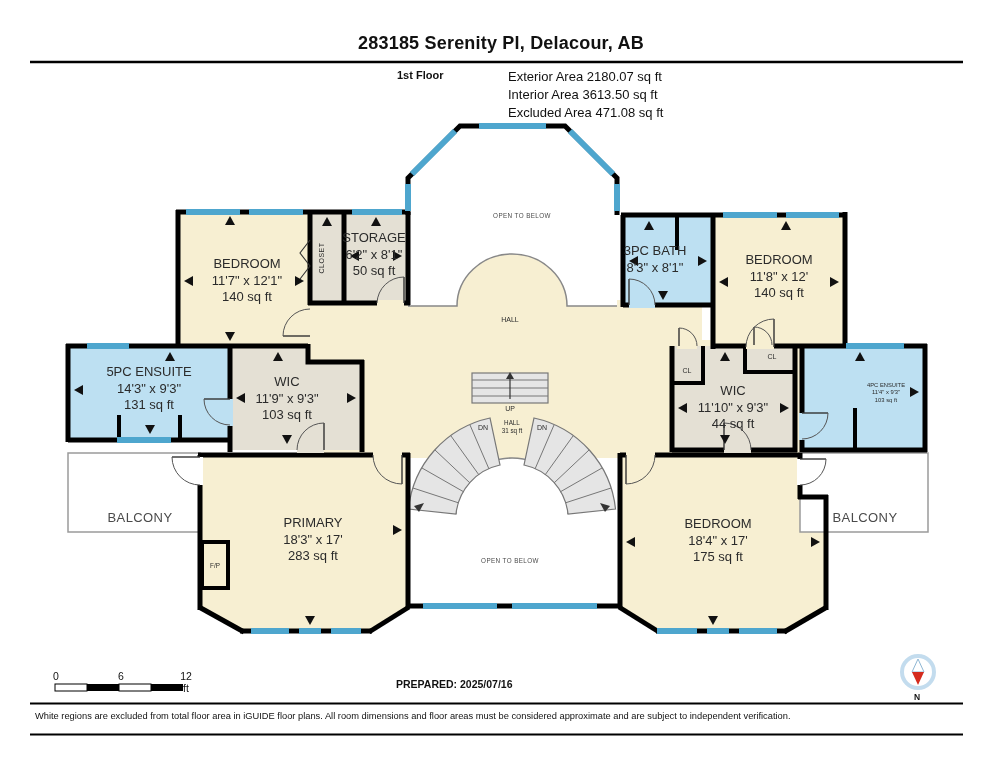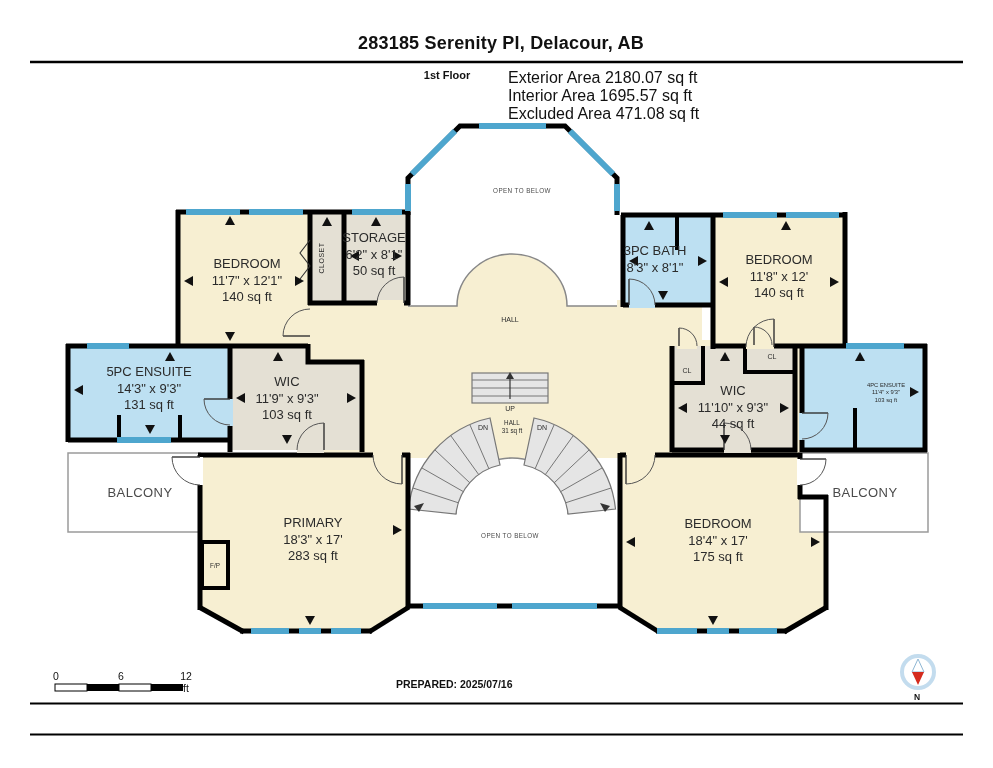--- a/index.html
+++ b/index.html
@@ -1,29 +1,29 @@
 <!DOCTYPE html>
 <html><head>
 <meta charset="utf-8">
 <style>
   html,body{margin:0;padding:0;background:#fff;}
   #page{position:relative;width:993px;height:768px;background:#fff;overflow:hidden;
         font-family:"Liberation Sans", sans-serif;color:#111;}
   svg{position:absolute;left:0;top:0;}
   .abs{position:absolute;}
   .title{left:0;right:15px;top:33px;text-align:center;font-size:18px;font-weight:bold;letter-spacing:.2px;margin-left:24px;}
-  .flabel{left:397px;top:69px;width:100px;text-align:center;font-weight:bold;font-size:11px;}
-  .aline{left:508px;font-size:16px;}
+  .flabel{left:397px;top:69px;width:100px;text-align:left;font-weight:bold;font-size:11px;}
+  .aline{left:508px;font-size:13px;}
   .lbl{position:absolute;transform:translate(-50%,-50%);text-align:center;
        font-size:13px;line-height:1.28;color:#2b2b2b;white-space:nowrap;}
   .lbl span{display:block;}
   .s6{font-size:6.3px;}
   .s7{font-size:7px;}
   .s5{font-size:5.8px;}
-  .gray{color:#4a4a4a;letter-spacing:.4px;}
+  .gray{color:#4a4a4a;letter-spacing:.4px;margin-top:25px;}
   .vert{transform:translate(-50%,-50%) rotate(-90deg);letter-spacing:.5px;font-size:7px;}
   .tick{position:absolute;transform:translate(-50%,-50%);font-size:10.5px;color:#111;}
   .prepared{left:396px;top:678px;width:200px;text-align:left;font-size:10.5px;font-weight:600;}
   .north{position:absolute;transform:translate(-50%,-50%);font-size:8.5px;font-weight:bold;}
   .disclaimer{left:35px;top:711px;font-size:9.3px;color:#111;white-space:nowrap;}
 </style>
 </head>
 <body>
 
 <div id="page">
@@ -264,21 +264,21 @@
   <g>
     <circle cx="918" cy="672" r="16" fill="#fff" stroke="#C3DCEE" stroke-width="4"></circle>
     <path d="M918,659 L912,672 L924,672 Z" fill="#fff" stroke="#8FB7D4" stroke-width="1"></path>
     <path d="M912,672 L924,672 L918,685 Z" fill="#D42B1E"></path>
   </g>
 </svg>
 
 <div class="abs title">283185 Serenity Pl, Delacour, AB</div>
 <div class="abs flabel">1st Floor</div>
 <div class="abs aline" style="top:69px">Exterior Area 2180.07 sq ft</div>
-<div class="abs aline" style="top:87px">Interior Area 1695.57 sq ft</div>
+<div class="abs aline" style="top:87px">Interior Area 3613.50 sq ft</div>
 <div class="abs aline" style="top:105px">Excluded Area 471.08 sq ft</div>
 
 <div class="lbl s6 gray" style="left:522px;top:191px">
       <span>OPEN TO BELOW</span>
     </div>
 <div class="lbl" style="left:247px;top:281px">
       <span>BEDROOM</span>
       <span>11'7" x 12'1"</span>
       <span>140 sq ft</span>
     </div>
@@ -363,14 +363,15 @@
       <span>18'4" x 17'</span>
       <span>175 sq ft</span>
     </div>
 
 <div class="tick" style="left:56px;top:676px">0</div>
 <div class="tick" style="left:121px;top:676px">6</div>
 <div class="tick" style="left:186px;top:676px">12</div>
 <div class="tick" style="left:186px;top:688px">ft</div>
 <div class="abs prepared">PREPARED: 2025/07/16</div>
 <div class="north" style="left:917px;top:697px">N</div>
+<div class="abs disclaimer">White regions are excluded from total floor area in iGUIDE floor plans. All room dimensions and floor areas must be considered approximate and are subject to independent verification.</div>
 
 </div>
 
 </body></html>

